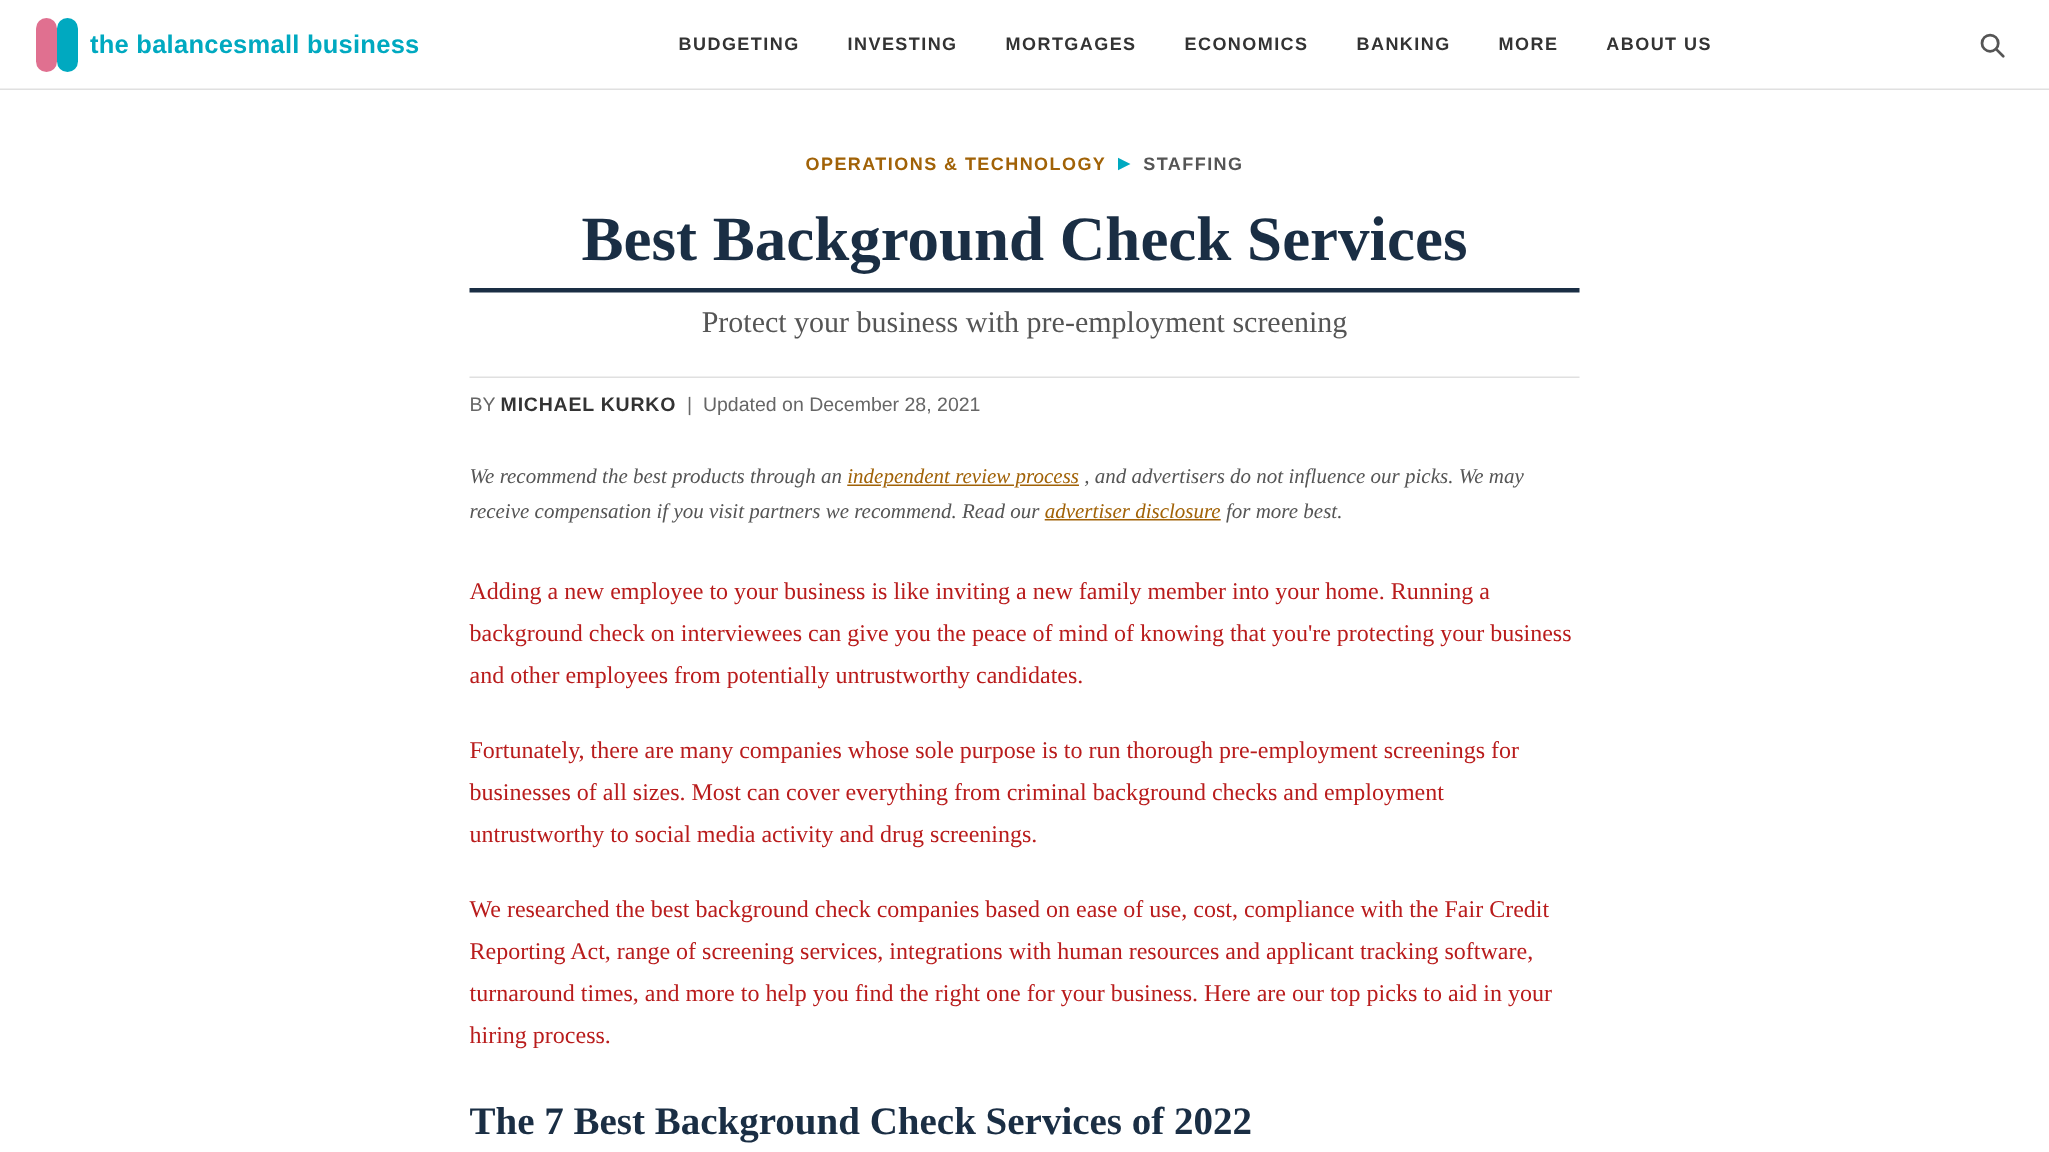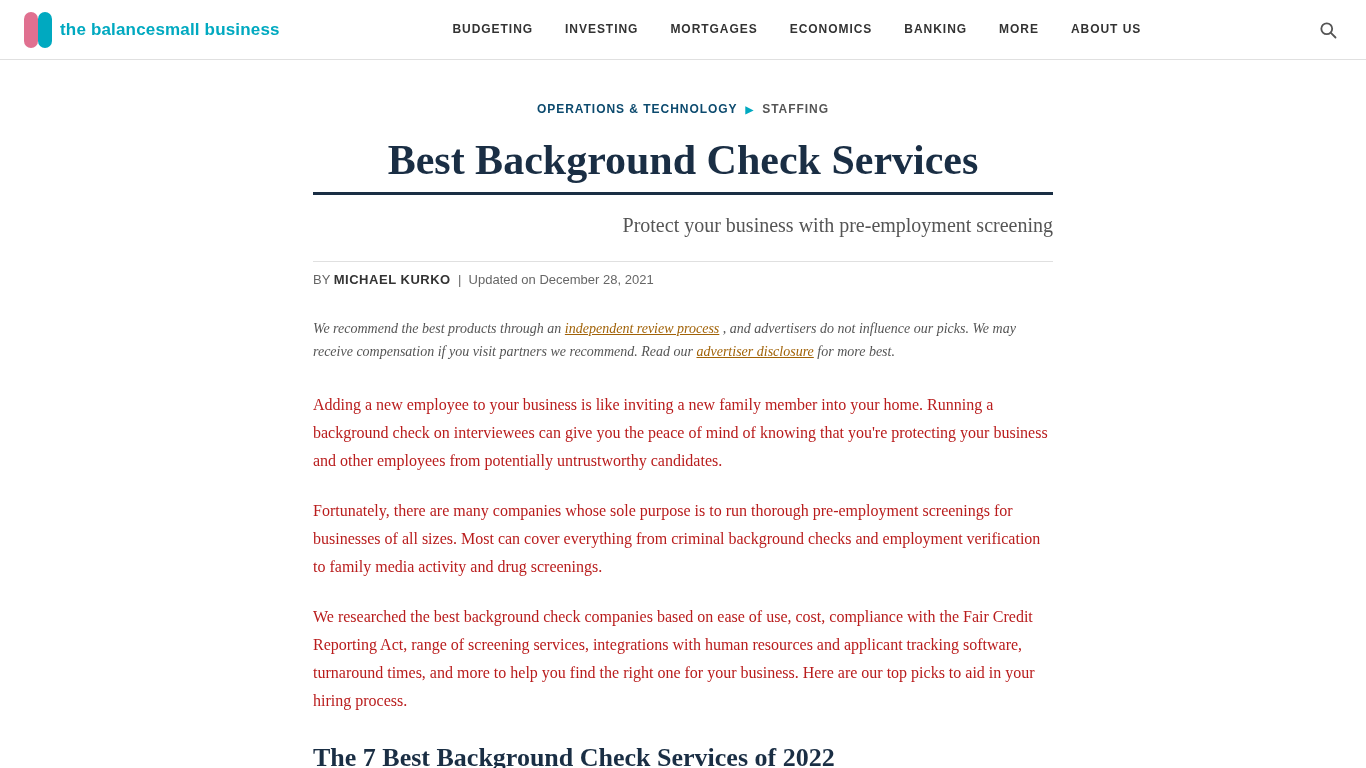--- a/index.html
+++ b/index.html
@@ -99,21 +99,21 @@
       font-family: Arial, Helvetica, sans-serif;
       font-size: 12px;
       font-weight: 700;
       letter-spacing: 0.08em;
       text-transform: uppercase;
       margin-bottom: 16px;
       color: #555;
     }
 
     .breadcrumb a {
-      color: #0c4a6e;
+      color: #a16207;
       text-decoration: none;
     }
 
     .breadcrumb-arrow {
       color: #00a9c0;
       font-size: 10px;
     }
 
     .breadcrumb-current {
       color: #555;
@@ -133,21 +133,21 @@
       padding-bottom: 6px;
       display: inline-block;
       width: 100%;
     }
 
     .article-subtitle {
       font-family: Georgia, serif;
       font-size: 20px;
       font-weight: 400;
       color: #555;
-      text-align: right;
+      text-align: center;
       margin-bottom: 20px;
     }
 
     
     .byline {
       font-family: Arial, Helvetica, sans-serif;
       font-size: 13px;
       color: #666;
       text-align: left;
       margin-bottom: 28px;
@@ -193,21 +193,21 @@
       font-size: 26px;
       font-weight: 700;
       color: #1a2e44;
       margin-bottom: 18px;
       margin-top: 10px;
     }
 
     
     .title-wrapper {
       text-align: center;
-      margin-bottom: 14px;
+      margin-bottom: 4px;
     }
 
     .title-wrapper h1 {
       display: inline;
       border-bottom: none;
     }
 
     .title-underline {
       width: 100%;
       height: 3px;
@@ -273,19 +273,19 @@
   <p class="disclaimer">
     <span>We recommend the best products through an</span>
     <a href="#">independent review process</a>
     <span>, and advertisers do not influence our picks. We may receive compensation if you visit partners we recommend. Read our</span>
     <a href="#">advertiser disclosure</a>
     <span> </span><span>for more best.</span>
   </p>
 
   <div class="article-body">
     <p>Adding a new employee to your business is like inviting a new family member into your home. Running a background check on interviewees can give you the peace of mind of knowing that you're protecting your business and other employees from potentially untrustworthy candidates.</p>
-    <p>Fortunately, there are many companies whose sole purpose is to run thorough pre-employment screenings for businesses of all sizes. Most can cover everything from criminal background checks and employment verification to family media activity and drug screenings.</p>
+    <p>Fortunately, there are many companies whose sole purpose is to run thorough pre-employment screenings for businesses of all sizes. Most can cover everything from criminal background checks and employment untrustworthy to social media activity and drug screenings.</p>
     <p>We researched the best background check companies based on ease of use, cost, compliance with the Fair Credit Reporting Act, range of screening services, integrations with human resources and applicant tracking software, turnaround times, and more to help you find the right one for your business. Here are our top picks to aid in your hiring process.</p>
   </div>
 
   <h2 class="section-heading">The 7 Best Background Check Services of 2022</h2>
 
 </main>
 
 </body></html>

